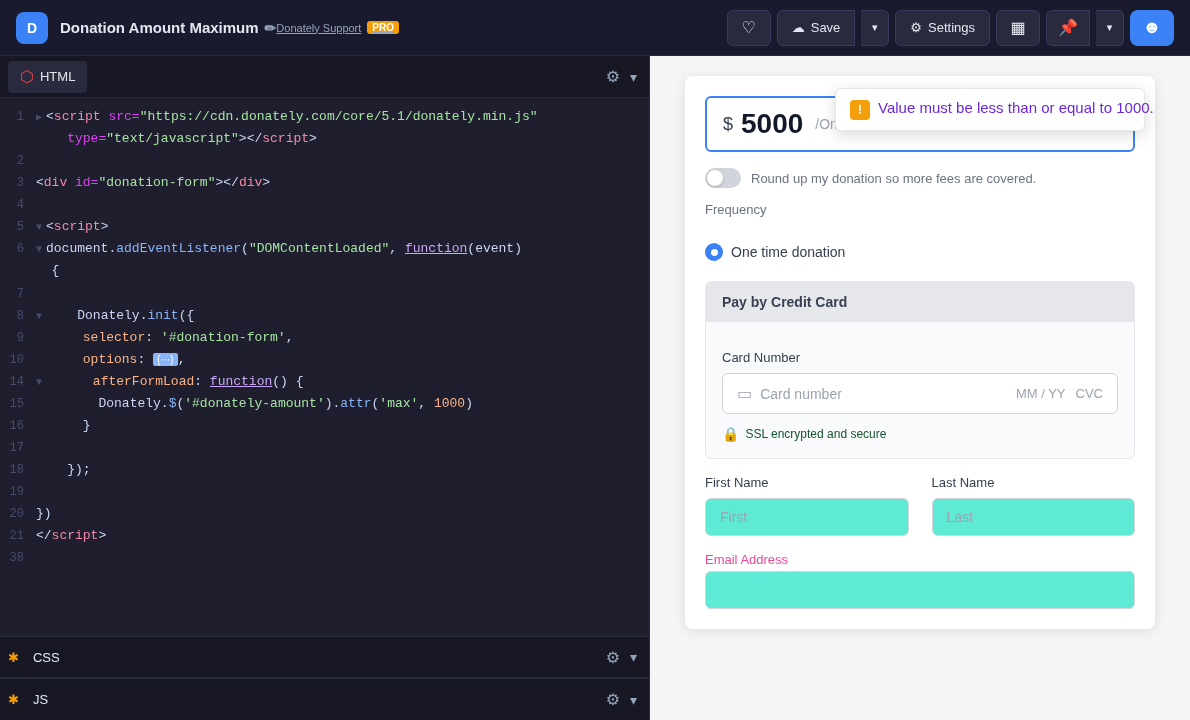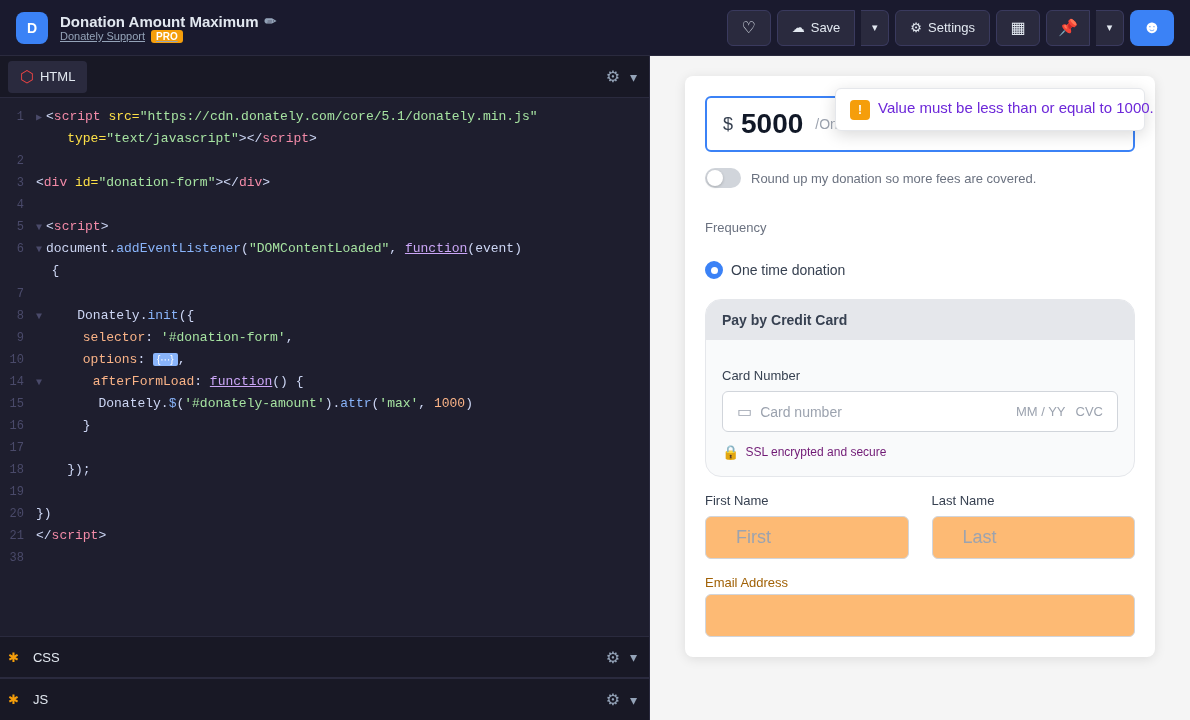--- a/index.html
+++ b/index.html
@@ -7,21 +7,21 @@
 
     
     .topbar {
       display: flex; align-items: center; background: #1a1a2e; border-bottom: 1px solid #2a2a3e;
       height: 56px; padding: 0 16px; gap: 12px; flex-shrink: 0;
     }
     .topbar-logo {
       width: 32px; height: 32px; background: #3b82f6; border-radius: 8px;
       display: flex; align-items: center; justify-content: center; color: white; font-weight: bold; font-size: 14px;
     }
-    .topbar-title { display: flex; flex-direction: column; }
+    .topbar-title { display: flex; flex-direction: row; }
     .topbar-title-main { font-size: 15px; font-weight: 600; color: #e2e8f0; display: flex; align-items: center; gap: 6px; }
     .topbar-title-sub { font-size: 11px; color: #94a3b8; display: flex; align-items: center; gap: 6px; text-decoration: underline; }
     .pro-badge { background: #f59e0b; color: white; font-size: 10px; font-weight: 700; padding: 1px 5px; border-radius: 3px; }
     .pencil-icon { color: #94a3b8; font-size: 14px; }
 
     .topbar-spacer { flex: 1; }
 
     .topbar-actions { display: flex; align-items: center; gap: 6px; }
     .btn-heart { background: #2a2a3e; border: 1px solid #3a3a5e; color: #e2e8f0; width: 44px; height: 36px; border-radius: 6px; cursor: pointer; font-size: 16px; display: flex; align-items: center; justify-content: center; }
     .btn-save { background: #2a2a3e; border: 1px solid #3a3a5e; color: #e2e8f0; height: 36px; border-radius: 6px 0 0 6px; cursor: pointer; font-size: 13px; display: flex; align-items: center; gap: 6px; padding: 0 14px; }
@@ -71,21 +71,21 @@
     .collapse-arrow { color: #4a4a6a; margin-right: 4px; font-size: 10px; cursor: pointer; }
 
     
     .kw { color: #cba6f7; text-decoration: underline; } 
     .str { color: #a6e3a1; } 
     .fn { color: #89b4fa; } 
     .prop { color: #fab387; } 
     .punct { color: #cdd6f4; }
     .num { color: #fab387; }
     .tag { color: #f38ba8; }
-    .attr { color: #fde047; }
+    .attr { color: #d946ef; }
     .val { color: #a6e3a1; }
 
     
     .preview-panel {
       flex: 1; background: #f5f5f5; overflow-y: auto; padding: 20px;
     }
 
     
     .donation-card {
       background: white; border-radius: 8px; box-shadow: 0 2px 12px rgba(0,0,0,0.1); padding: 20px; max-width: 470px; margin: 0 auto; position: relative;
@@ -106,21 +106,21 @@
       max-width: 310px; white-space: nowrap;
     }
     .tooltip-icon {
       width: 20px; height: 20px; background: #f59e0b; border-radius: 4px; display: flex; align-items: center; justify-content: center;
       color: white; font-size: 12px; font-weight: 700; flex-shrink: 0; margin-top: 1px;
     }
     .tooltip-text { font-size: 15px; color: #6d28d9; font-weight: 400; }
 
     
     .roundup-row {
-      display: flex; align-items: center; gap: 10px; margin-bottom: 32px; font-size: 13px; color: #6b7280;
+      display: flex; align-items: center; gap: 10px; margin-bottom: 14px; font-size: 13px; color: #6b7280;
     }
     .toggle {
       width: 36px; height: 20px; background: #d1d5db; border-radius: 10px; position: relative; cursor: pointer; flex-shrink: 0;
     }
     .toggle-knob {
       width: 16px; height: 16px; background: white; border-radius: 50%; position: absolute; top: 2px; left: 2px;
       box-shadow: 0 1px 3px rgba(0,0,0,0.2);
     }
 
     
@@ -130,47 +130,47 @@
     .frequency-option { display: flex; align-items: center; gap: 8px; font-size: 14px; color: #374151; cursor: pointer; }
     .radio-selected {
       width: 18px; height: 18px; border-radius: 50%; background: #3b82f6; border: 2px solid #3b82f6;
       display: flex; align-items: center; justify-content: center; flex-shrink: 0;
     }
     .radio-selected-inner { width: 7px; height: 7px; background: white; border-radius: 50%; }
     .radio-unselected { width: 18px; height: 18px; border-radius: 50%; border: 2px solid #d1d5db; flex-shrink: 0; }
 
     
     .payment-section {
-      background: #f9fafb; border: 1px solid #e5e7eb; border-radius: 16px; overflow: hidden; margin-bottom: 16px;
+      background: #f9fafb; border: 1px solid #e5e7eb; border-radius: 6px; overflow: hidden; margin-bottom: 16px;
     }
     .payment-header { background: #e5e7eb; padding: 12px 16px; font-size: 14px; font-weight: 600; color: #374151; }
     .payment-body { padding: 16px; margin-top: 12px; }
     .field-label { font-size: 13px; color: #374151; margin-bottom: 8px; }
     .card-input-row {
       border: 1px solid #d1d5db; border-radius: 6px; display: flex; align-items: center; padding: 10px 14px;
       background: white; gap: 8px; margin-bottom: 4px;
     }
     .card-icon { color: #9ca3af; font-size: 16px; }
     .card-number-placeholder { flex: 1; color: #9ca3af; font-size: 14px; }
     .card-expiry-cvc { color: #9ca3af; font-size: 13px; display: flex; gap: 10px; }
 
     .ssl-row { display: flex; align-items: center; gap: 6px; padding: 8px 0 0; }
     .ssl-icon { color: #9ca3af; font-size: 14px; }
-    .ssl-text { font-size: 12px; color: #701a75; }
+    .ssl-text { font-size: 12px; color: #14532d; }
 
     
     .name-row { display: flex; gap: 23px; margin-bottom: 16px; }
     .field-group { flex: 1; }
     .input-field {
-      width: 100%; border: 1px solid #d1d5db; border-radius: 6px; padding: 10px 30px; font-size: 18px; color: #374151;
-      background: #fdba74; outline: none;
+      width: 100%; border: 1px solid #d1d5db; border-radius: 6px; padding: 10px 14px; font-size: 14px; color: #374151;
+      background: #5eead4; outline: none;
     }
     .input-field::placeholder { color: #9ca3af; }
     .email-section { }
-    .email-field-label { font-size: 13px; color: #a16207; margin-bottom: 4px; }
+    .email-field-label { font-size: 13px; color: #ec4899; margin-bottom: 4px; }
   </style>
 </head>
 <body>
 
 <div class="topbar">
   <div class="topbar-logo">
     <span>D</span>
   </div>
   <div class="topbar-title">
     <div class="topbar-title-main">

